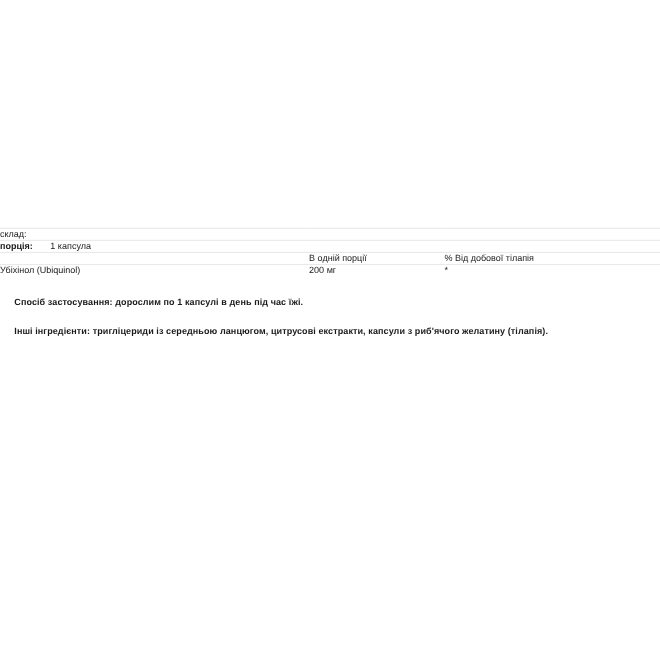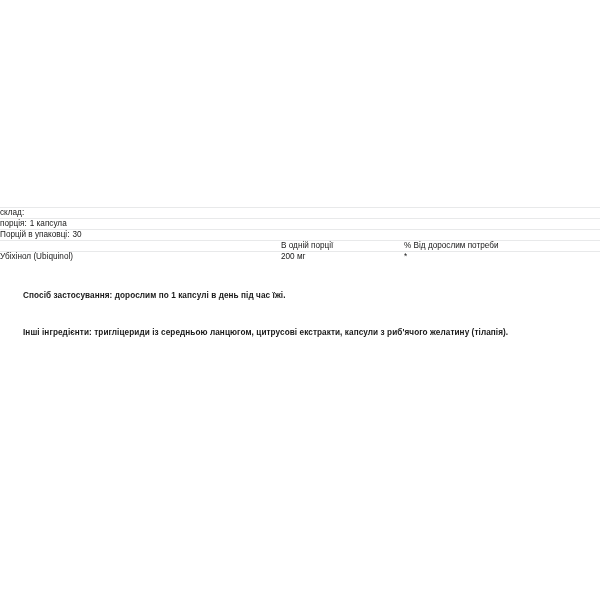--- a/index.html
+++ b/index.html
@@ -56,41 +56,41 @@
     padding: 7px 0 7px 0;
   }
 
   .col-name  { width: 281px; }
   .col-amt   { width: 123px; }
   .col-dv    { width: 196px; }
 
   .b { font-weight: normal; }
   .n { font-weight: normal; }
 
-  .label-pair .lbl { font-weight: normal; }
-  .label-pair .val { font-weight: normal; padding-left: 3px; }
+  .label-pair .lbl { font-weight: bold; }
+  .label-pair .val { font-weight: normal; padding-left: 16px; }
 
   
   .footnote-cell {
     padding: 7px 0 7px 11px;
     border-bottom: 1px solid #ededee;
   }
   .footnote-blank {
     border-bottom: none;
   }
 
   
   .below {
     padding: 0 11px;
   }
   .para {
     font-size: 8.2px;
     font-weight: bold;
     line-height: 1.35;
-    margin: 12px;
+    margin: 2px;
     padding-top: 14px;
     color: #1a1a1a;
     letter-spacing: 0.01em;
   }
   .para.first { padding-top: 16px; }
 
   .bottom-spacer { height: 200px; }
 </style>
 </head>
 <body>
@@ -107,28 +107,25 @@
     <tbody>
 
       <tr class="rule-row">
         <td class="cell" colspan="3">склад:</td>
       </tr>
 
       <tr class="rule-row label-pair">
         <td class="cell" colspan="3"><span class="lbl">порція:</span><span class="val">1 капсула</span></td>
       </tr>
 
-      <tr class="rule-row label-pair">
-        <td class="cell" colspan="3"><span class="lbl">Порцій в упаковці:</span><span class="val">30</span></td>
-      </tr>
 
       <tr class="rule-row">
         <td class="cell b"></td>
         <td class="cell-pad-none b">В одній порції</td>
-        <td class="cell-pad-none b">% Від дорослим потреби</td>
+        <td class="cell-pad-none b">% Від добової тілапія</td>
       </tr>
 
       <tr class="rule-row">
         <td class="cell b">Убіхінол (Ubiquinol)</td>
         <td class="cell-pad-none b">200 мг</td>
         <td class="cell-pad-none n">*</td>
       </tr>
 
 
     </tbody>

